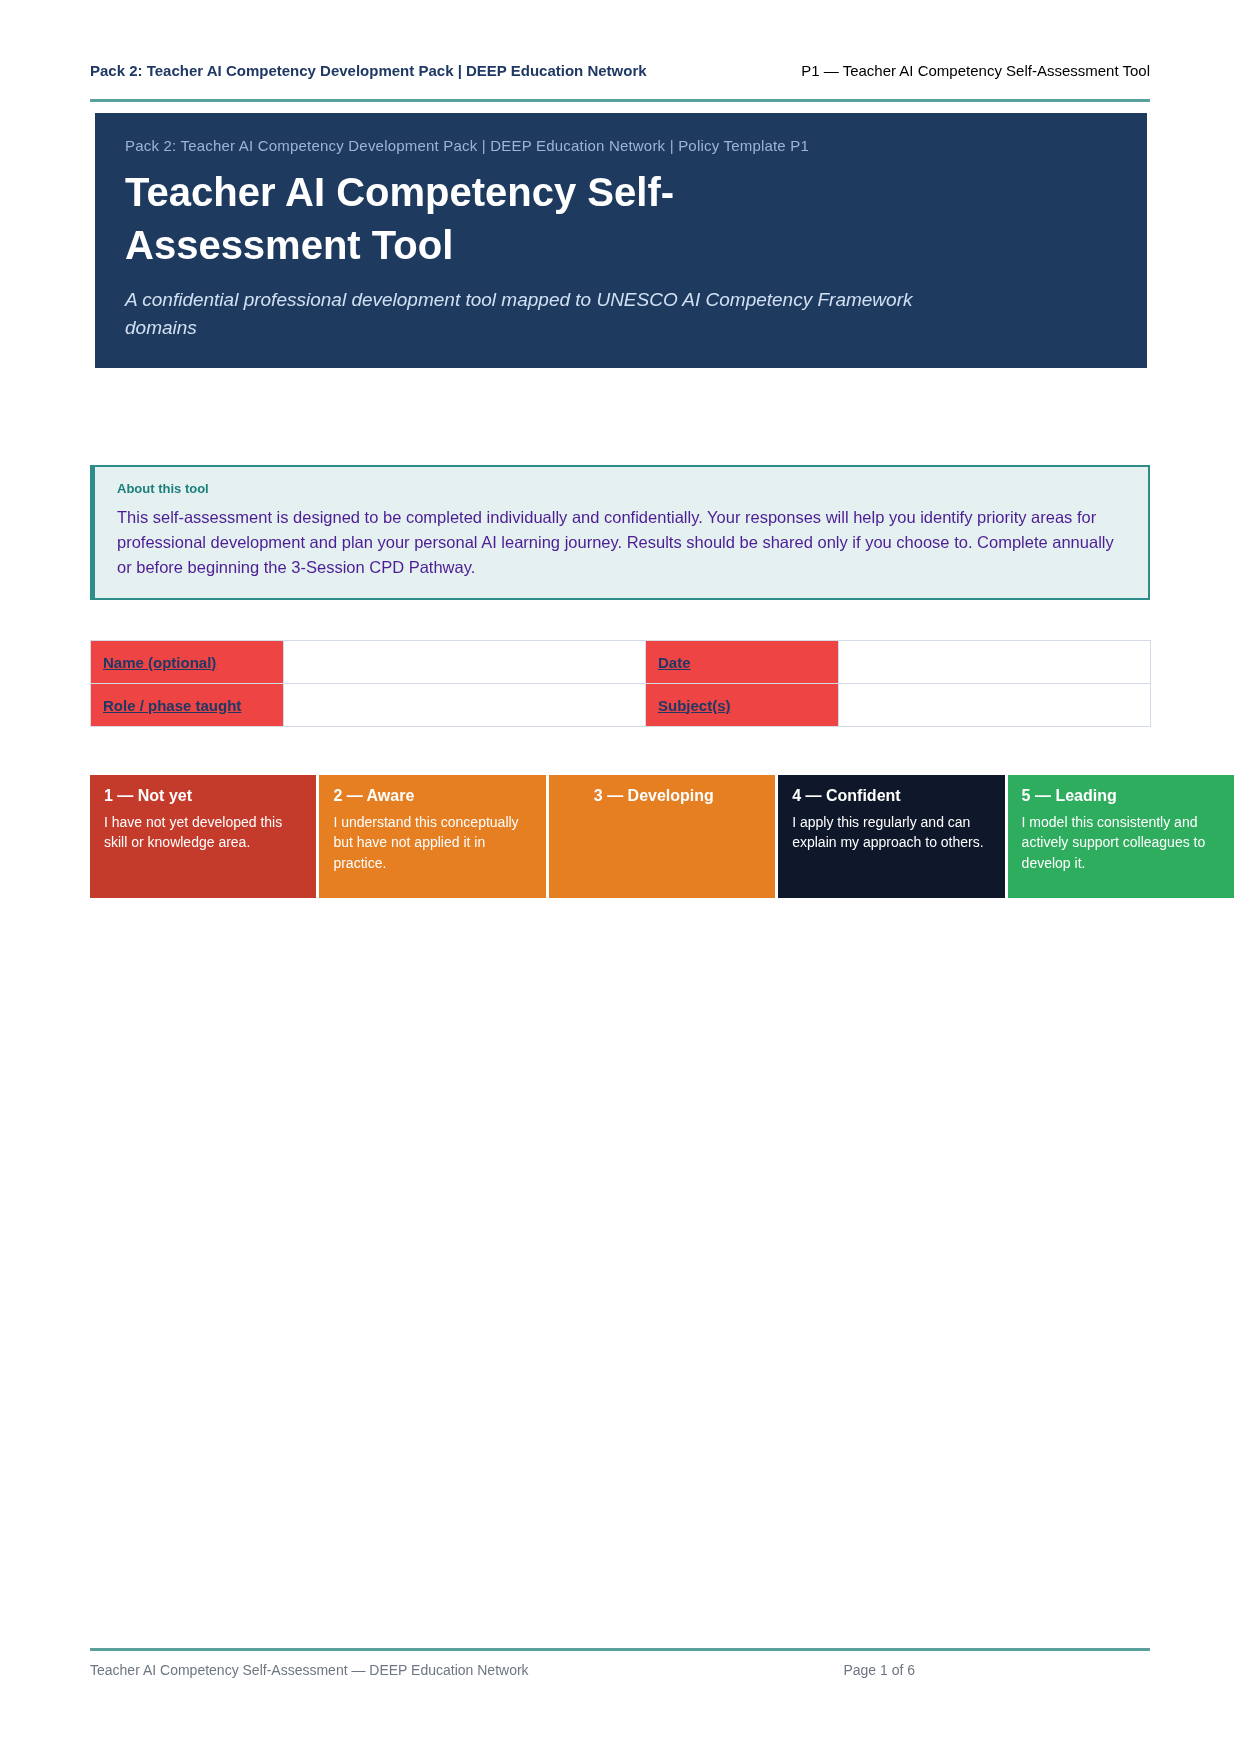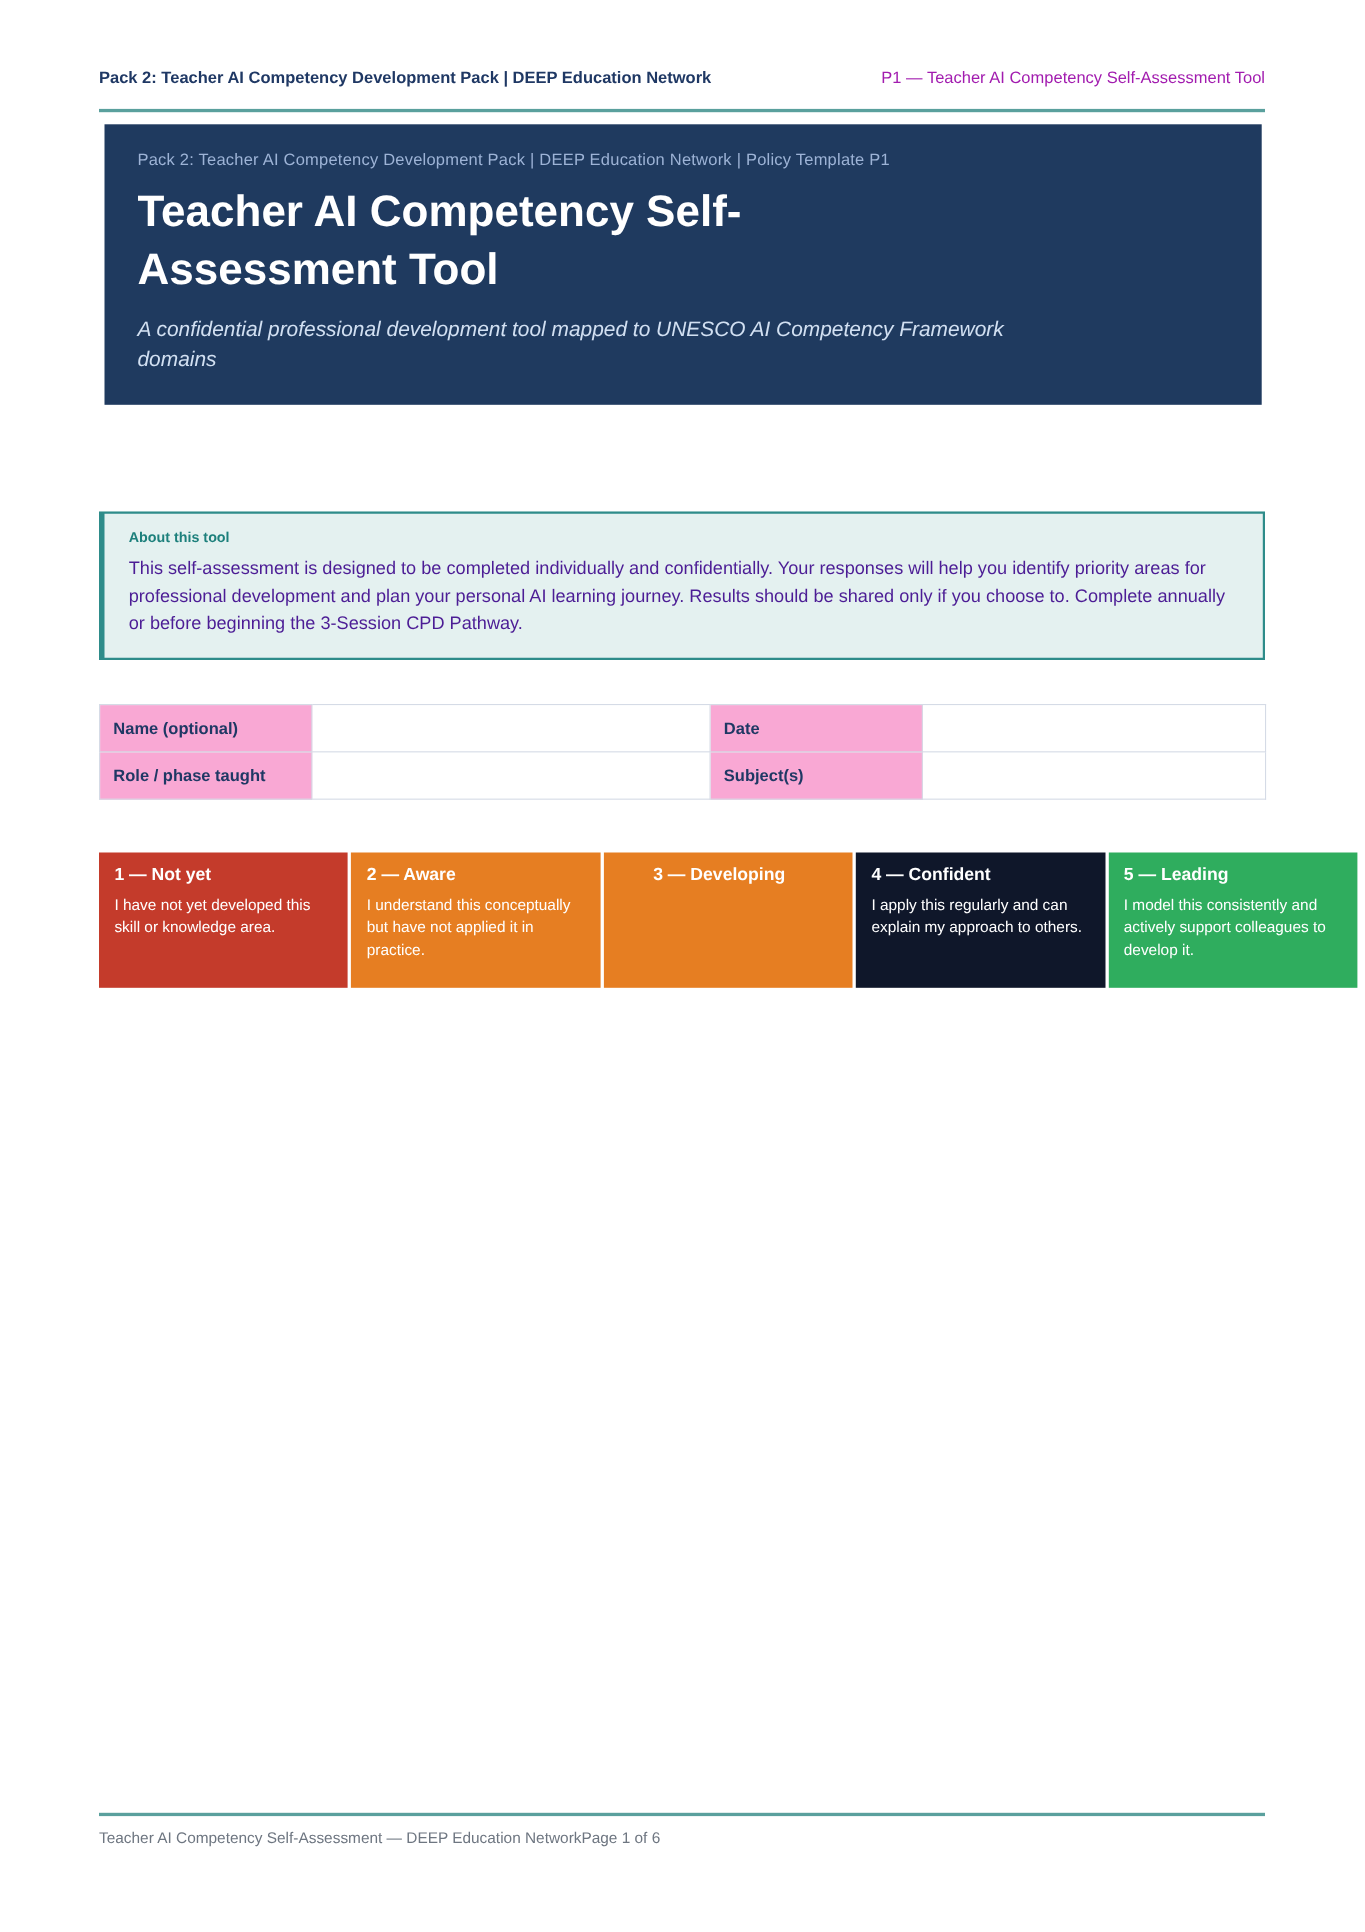--- a/index.html
+++ b/index.html
@@ -4,21 +4,21 @@
 <style>
   * { box-sizing: border-box; }
   html, body { margin: 0; padding: 0; background: #ffffff; }
   body { width: 1241px; font-family: "Liberation Sans", sans-serif; }
   .page { position: relative; width: 1241px; height: 1756px; background: #ffffff; overflow: hidden; }
 
   
   .doc-header { position: absolute; top: 62px; left: 90px; right: 91px;
     display: flex; justify-content: space-between; align-items: baseline; font-size: 15px; }
   .dh-left { color: #1f3864; font-weight: 700; }
-  .dh-right { color: #a21caf; font-weight: 400; }
+  .dh-right { color: #000000; font-weight: 400; }
   .header-rule { position: absolute; top: 99px; left: 90px; right: 91px; height: 3px; background: #5aa09d; }
 
   
   .banner { position: absolute; top: 113px; left: 95px; width: 1052px; height: 255px;
     background: #1f3a5f; padding: 24px 30px; }
   .banner-meta { font-size: 15px; color: #9db3d6; letter-spacing: 0.2px; }
   .banner-title { margin: 12px 0 0; font-size: 40px; line-height: 1.32; color: #ffffff;
     font-weight: 700; max-width: 690px; }
   .banner-subtitle { margin: 14px 0 0; font-style: italic; font-size: 19px; line-height: 1.5;
     color: #d2e0f2; max-width: 800px; font-weight: 400; }
@@ -26,34 +26,34 @@
   
   .about-box { position: absolute; top: 465px; left: 90px; width: 1060px; min-height: 135px;
     background: #e4f1f0; border: 2px solid #2e8c8a; border-left-width: 5px; padding: 14px 24px 16px 22px; }
   .about-heading { color: #1d807c; font-weight: 700; font-size: 13px; }
   .about-body { margin: 9px 0 0; font-size: 16.5px; line-height: 1.5; color: #4c1d95; }
 
   
   .info-table { position: absolute; top: 640px; left: 90px; width: 1060px;
     border-collapse: collapse; table-layout: fixed; }
   .info-table td { border: 1px solid #d5dbe6; height: 43px; padding: 0 12px; font-size: 15px; }
-  .info-table td.label { background: #f9a8d4; color: #1f3864; font-weight: 700; }
+  .info-table td.label { background: #ef4444; color: #1f3864; font-weight: 700; text-decoration: underline; }
   .info-table td.value { background: #ffffff; }
 
   
   .scale { position: absolute; top: 775px; left: 90px; width: 1144px;
     display: grid; grid-template-columns: repeat(5, 1fr); gap: 3px; }
   .level { min-height: 123px; padding: 12px 14px 14px; color: #ffffff; }
   .level-title { font-weight: 700; font-size: 16px; }
   .level-desc { margin-top: 7px; font-size: 14px; line-height: 1.45; font-weight: 400; }
 
   
   .doc-footer { position: absolute; top: 1648px; left: 90px; right: 91px; }
   .footer-rule { height: 3px; background: #5aa09d; }
-  .footer-row { display: flex; justify-content: flex-start; margin-top: 11px;
+  .footer-row { display: flex; justify-content: space-between; margin-top: 11px;
     font-size: 14px; color: #6e7681; }
   .footer-right { padding-right: 235px; }
 </style>
 </head>
 <body>
 
 <div class="page">
 
   <div class="doc-header">
     <span class="dh-left">Pack 2: Teacher AI Competency Development Pack | DEEP Education Network</span>

